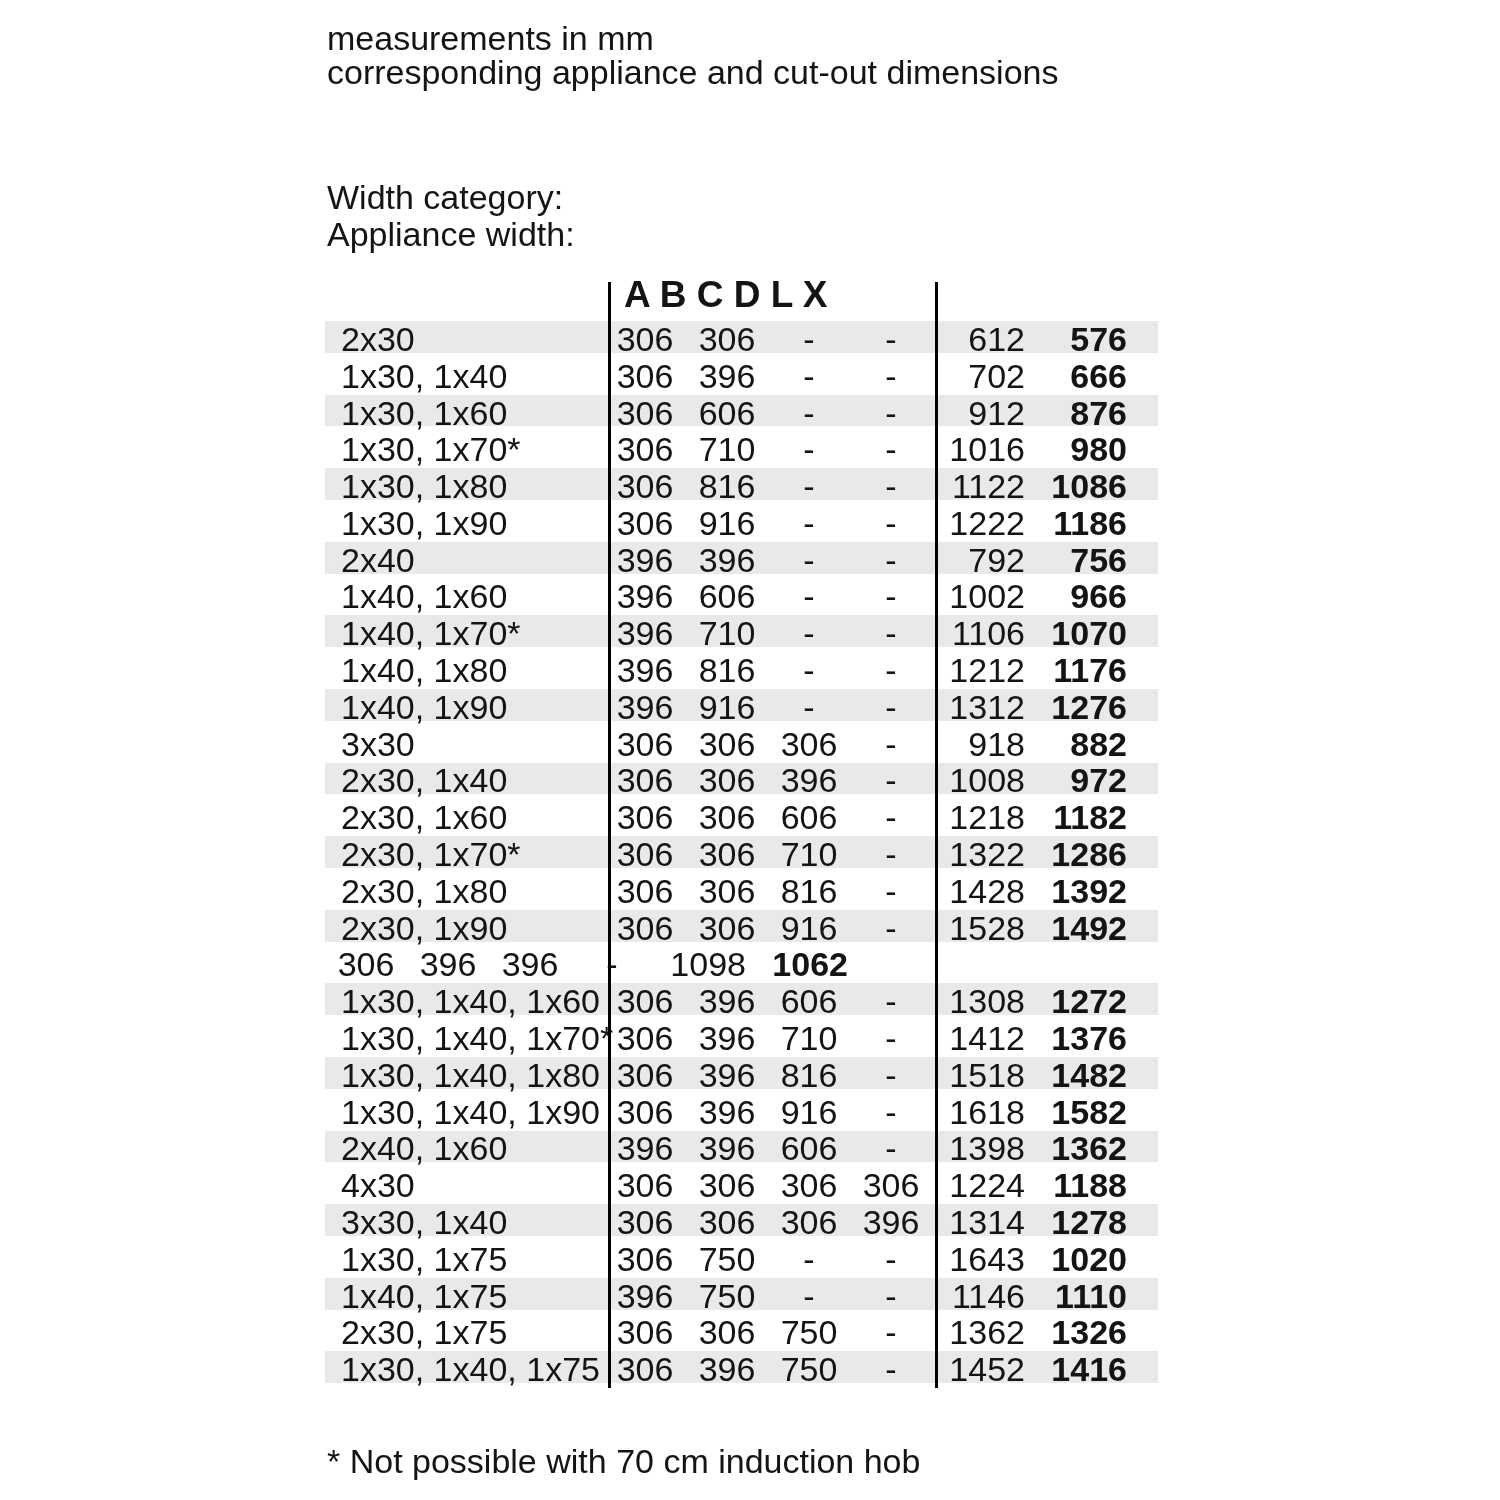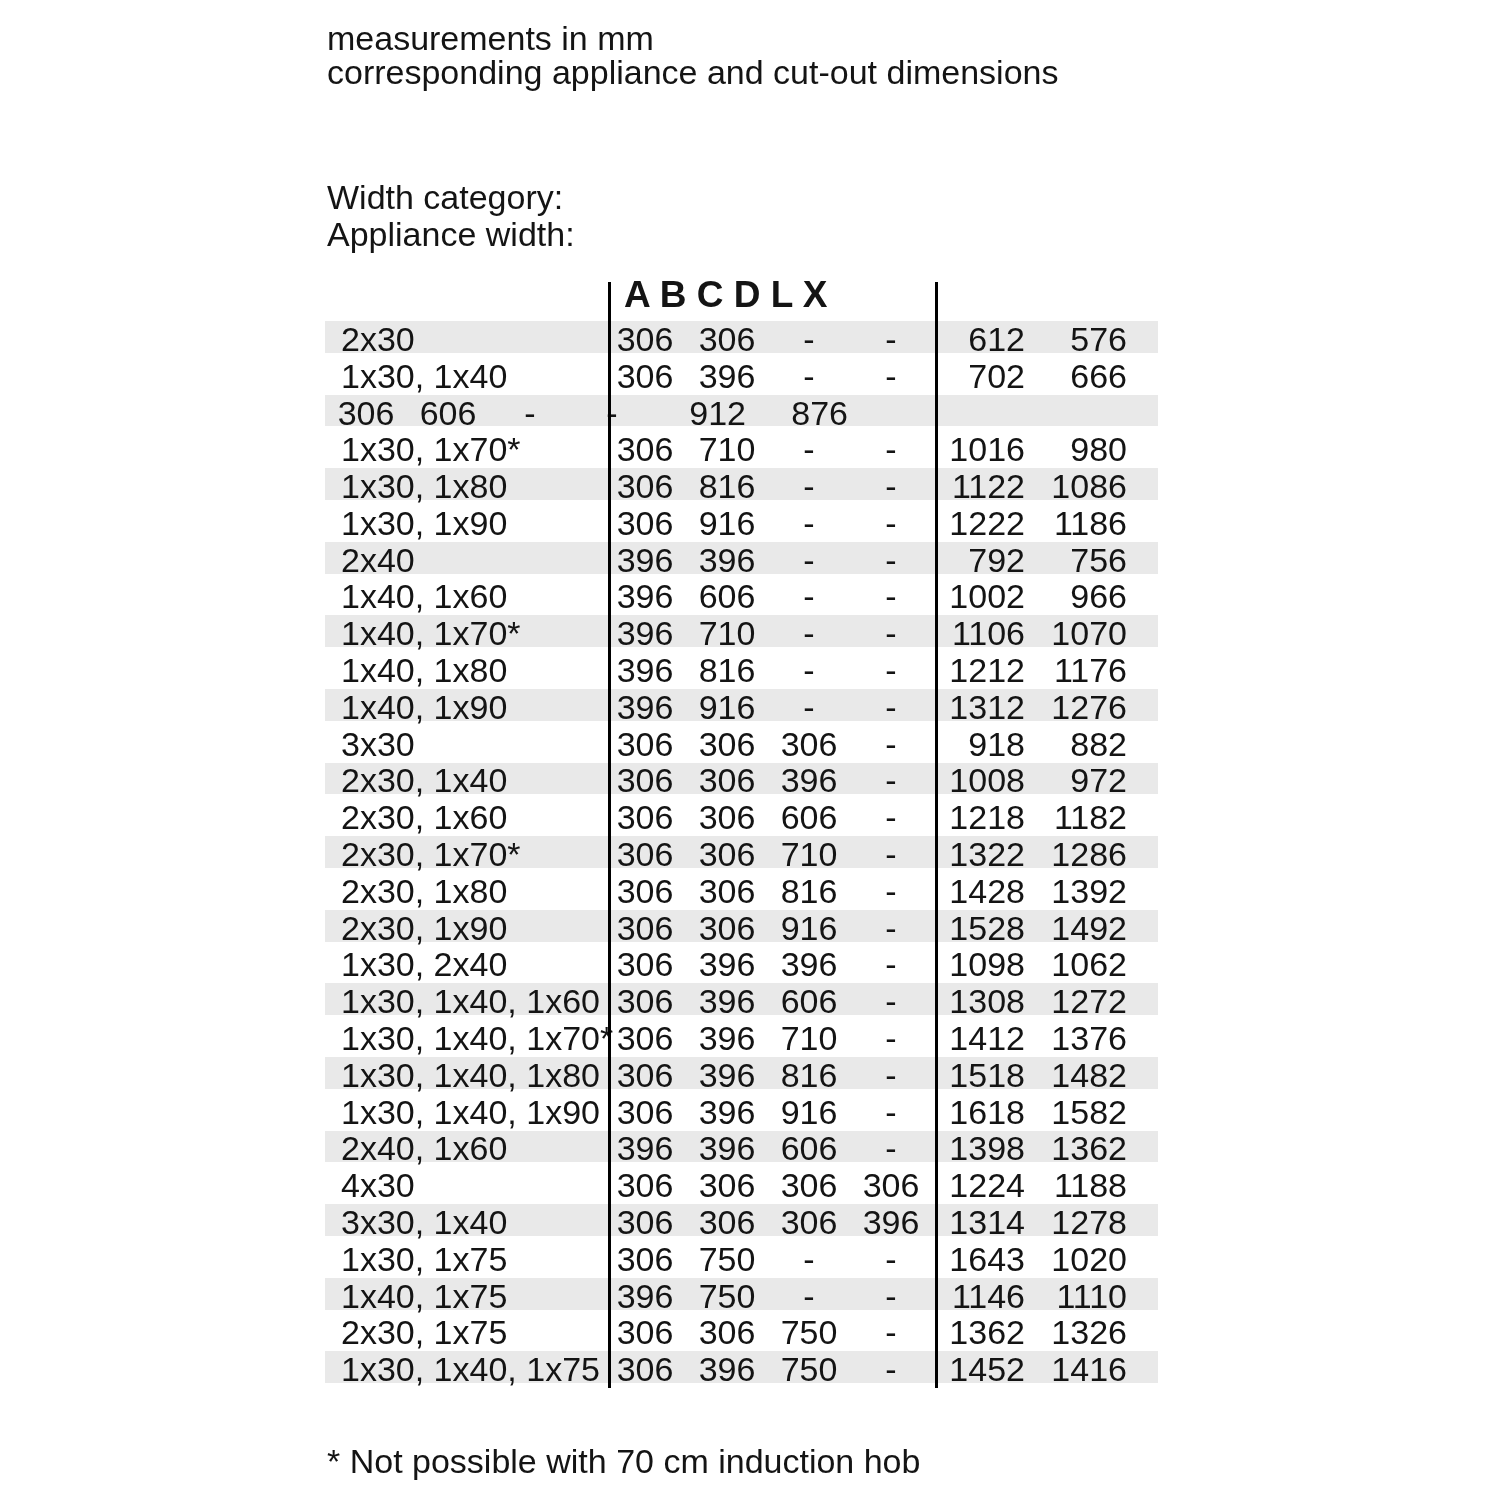--- a/index.html
+++ b/index.html
@@ -43,21 +43,21 @@
     height: 36.8px; font-size: 34px; white-space: nowrap;
   }
   .row.gray {
     background: #e9e9e9;
     box-shadow: inset 0 -5px 0 #ffffff;
   }
   .c-label { width: 279px; padding-left: 16px; box-sizing: border-box; }
   .c-v { width: 82px; text-align: center; }
   .c-spacer { width: 9px; }
   .c-l { width: 84px; text-align: right; }
-  .c-x { width: 102px; text-align: right; font-weight: normal; }
+  .c-x { width: 102px; text-align: right; font-weight: bold; }
   .footnote {
     position: absolute; left: 327px; top: 1442px;
     font-size: 34px; white-space: nowrap;
   }
 </style>
 </head>
 <body>
 
 <div class="intro">
   <div>measurements in mm</div>
@@ -90,20 +90,21 @@
         <div class="c-label">1x30, 1x40</div>
         <div class="c-v">306</div>
         <div class="c-v">396</div>
         <div class="c-v">-</div>
         <div class="c-v">-</div>
         <div class="c-spacer"></div>
         <div class="c-l">702</div>
         <div class="c-x">666</div>
       </div>
       <div class="row gray">
+        <div class="c-label">1x30, 1x60</div>
         <div class="c-v">306</div>
         <div class="c-v">606</div>
         <div class="c-v">-</div>
         <div class="c-v">-</div>
         <div class="c-spacer"></div>
         <div class="c-l">912</div>
         <div class="c-x">876</div>
       </div>
       <div class="row">
         <div class="c-label">1x30, 1x70*</div>
@@ -239,21 +240,20 @@
         <div class="c-label">2x30, 1x90</div>
         <div class="c-v">306</div>
         <div class="c-v">306</div>
         <div class="c-v">916</div>
         <div class="c-v">-</div>
         <div class="c-spacer"></div>
         <div class="c-l">1528</div>
         <div class="c-x">1492</div>
       </div>
       <div class="row">
-        <div class="c-label">1x30, 2x40</div>
         <div class="c-v">306</div>
         <div class="c-v">396</div>
         <div class="c-v">396</div>
         <div class="c-v">-</div>
         <div class="c-spacer"></div>
         <div class="c-l">1098</div>
         <div class="c-x">1062</div>
       </div>
       <div class="row gray">
         <div class="c-label">1x30, 1x40, 1x60</div>

